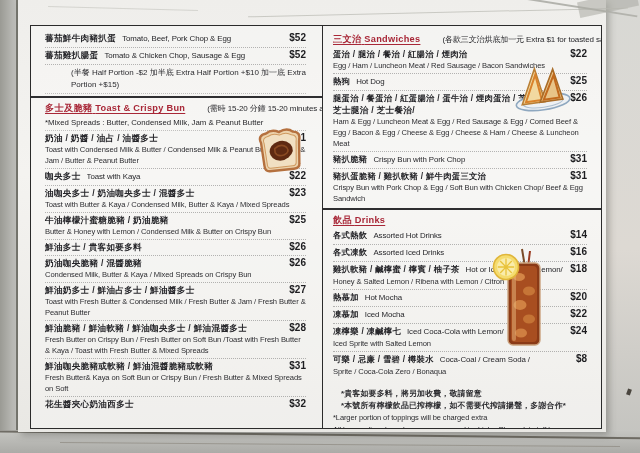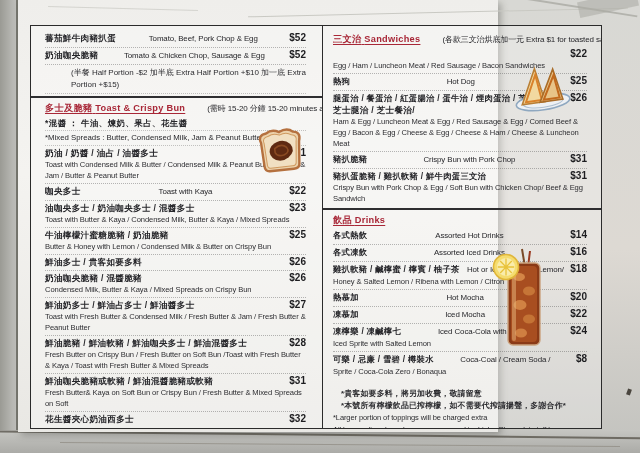--- a/index.html
+++ b/index.html
@@ -7,21 +7,21 @@
   body { font-family:"Liberation Sans","DejaVu Sans",sans-serif; background:#c8c8c4; }
   .photo { position:relative; width:640px; height:453px;
            background:linear-gradient(180deg,#d8d8d4 0%,#ddd9d3 55%,#c2c2be 100%); overflow:hidden; }
   .bg-left { position:absolute; left:0; top:0; width:18px; height:453px;
              background:linear-gradient(90deg,#9a9a94,#c0c0bc); border-right:2px solid #77776f; }
   .bg-bottom { position:absolute; left:0; top:430px; width:640px; height:23px;
                background:linear-gradient(180deg,#c6c6c2,#abab a7); background:linear-gradient(180deg,#c6c6c2,#ababa7); }
   .streak { position:absolute; opacity:.8; }
   .s1 { left:-10px; top:434px; width:700px; border-top:2.5px solid #5a564e; transform:rotate(0.6deg); }
   .s2 { left:60px; top:444px; width:560px; border-top:1.5px solid #8a857c; transform:rotate(0.4deg); opacity:.65; }
-  .paper { position:absolute; left:18px; top:0; width:480px; height:432px;
+  .paper { position:absolute; left:18px; top:0; width:588px; height:432px;
            background:linear-gradient(180deg,#efeeeb,#f4f3f0 40%,#e9e8e4);
            box-shadow:3px 3px 7px rgba(60,60,55,0.35); }
   .crease { position:absolute; background:#c9c9c3; height:1px; }
   .c1 { left:230px; top:12px; width:380px; transform:rotate(-1.3deg); }
   .c2 { left:500px; top:6px; width:120px; height:2px; background:#b3b3ad; transform:rotate(9deg); }
   .c3 { left:30px; top:8px; width:150px; transform:rotate(1.5deg); opacity:.7; }
   .corner-shade { position:absolute; left:578px; top:-4px; width:60px; height:16px;
                   background:#a9a9a3; transform:rotate(-12deg); opacity:.55; }
   .speck { position:absolute; left:627px; top:389px; width:4px; height:6px; background:#4a453e; transform:rotate(20deg); }
 
@@ -29,21 +29,21 @@
               border:1.5px solid #2b2b2b; display:flex; background:rgba(255,255,255,0.30); }
   .col { height:100%; overflow:hidden; padding:5px 16px 0 14px; }
   .col-left { width:292px; border-right:1.3px solid #2b2b2b; }
   .col-right { flex:1; padding:5px 14px 0 10px; }
 
   .mi { padding:1px 0 2px; border-bottom:1px dotted rgba(70,70,70,0.38); }
   .l1 { display:flex; align-items:baseline; }
   .zh { font-size:8.6px; font-weight:700; color:#26262a; line-height:12px; letter-spacing:.3px; white-space:nowrap; }
   .col-right .zh { font-size:8.3px; }
   .ien { font-size:7.9px; color:#26262a; margin-left:6px; line-height:12px; letter-spacing:-0.1px;
-         flex:1 1 auto; min-width:0; overflow:hidden; white-space:nowrap;text-align:center; }
+         flex:1 1 auto; min-width:0; overflow:hidden; white-space:nowrap; }
   .price { margin-left:auto; padding-left:5px; font-weight:700; font-size:10px; color:#1d1d20; line-height:12px; }
   .en  { font-size:7.6px; color:#2d2d31; line-height:11px; letter-spacing:-0.1px; }
   .zh2 { font-size:8.6px; font-weight:700; color:#26262a; line-height:12px; letter-spacing:.3px; }
   .en:empty, .zh2:empty, .ien:empty { display:none; }
 
   .portion-note { font-size:8px; color:#2c2c30; line-height:12px; padding:2px 0 2px 26px; border-bottom:1px dotted rgba(70,70,70,0.3); }
   .hr-heavy { border-top:2px solid #2e2e30; margin:2px -16px 2px -14px; }
   .col-right .hr-heavy { margin:2px -14px 2px -10px; }
   .sec-header { display:flex; align-items:baseline; gap:22px; padding:2px 0 1px; }
   .sec-title { color:#a82737; font-weight:700; font-size:9.2px; letter-spacing:.3px;
@@ -81,34 +81,33 @@
 
         <div class="mi">
           <div class="l1">
             <span class="zh">蕃茄鮮牛肉豬扒蛋</span>
             <span class="ien">Tomato, Beef, Pork Chop &amp; Egg</span>
             <span class="price">$52</span>
           </div>
         </div>
         <div class="mi">
           <div class="l1">
-            <span class="zh">奶油咖央脆豬</span>
+            <span class="zh">蕃茄雞扒腸蛋</span>
             <span class="ien">Tomato &amp; Chicken Chop, Sausage &amp; Egg</span>
             <span class="price">$52</span>
           </div>
         </div>
         <div class="portion-note">(半餐  Half Portion -$2   加半底  Extra Half Portion +$10   加一底  Extra Portion +$15)</div>
 
         <div class="hr-heavy"></div>
 
         <div class="sec-header">
           <span class="sec-title"><span>多士及脆豬</span> <span>Toast &amp; Crispy Bun</span></span>
           <span class="sec-note">(需時 15-20 分鐘  15-20 minutes are required)</span>
         </div>
-        <div class="plain zh-line">*混醬 ： 牛油、煉奶、果占、花生醬</div>
         <div class="plain en-line">*Mixed Spreads : Butter, Condensed Milk, Jam &amp; Peanut Butter</div>
 
         <div class="mi">
           <div class="l1">
             <span class="zh">奶油 / 奶醬 / 油占 / 油醬多士</span>
 
             <span class="price">$21</span>
           </div>
 
           <div class="en">Toast with Condensed Milk &amp; Butter / Condensed Milk &amp; Peanut Butter/ Butter &amp; Jam / Butter &amp; Peanut Butter</div>
@@ -188,20 +187,21 @@
 
       <div class="col col-right">
 
         <div class="sec-header">
           <span class="sec-title"><span>三文治</span> <span>Sandwiches</span></span>
           <span class="sec-note">(各款三文治烘底加一元  Extra $1 for toasted sandwiches)</span>
         </div>
 
         <div class="mi">
           <div class="l1">
+            <span class="zh">蛋治 / 腿治 / 餐治 / 紅腸治 / 煙肉治</span>
 
             <span class="price">$22</span>
           </div>
           <div class="en">Egg / Ham / Luncheon Meat / Red Sausage / Bacon Sandwiches</div>
         </div>
         <div class="mi">
           <div class="l1">
             <span class="zh">熱狗</span>
             <span class="ien">Hot Dog</span>
             <span class="price">$25</span>

